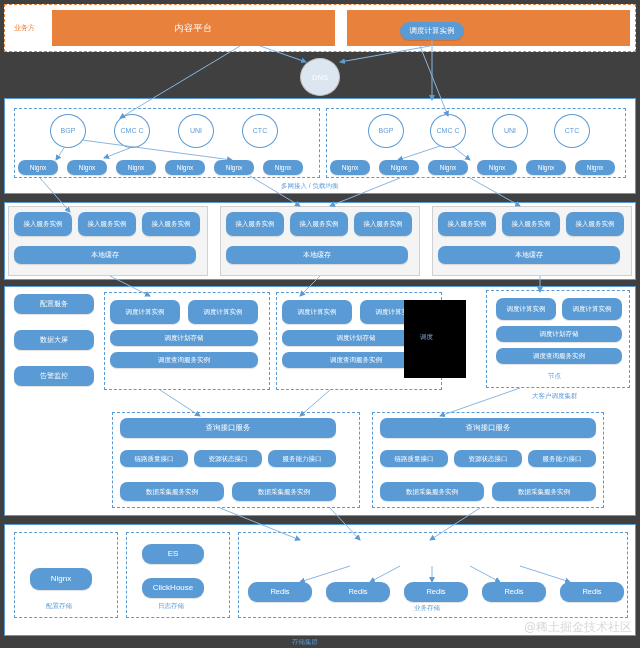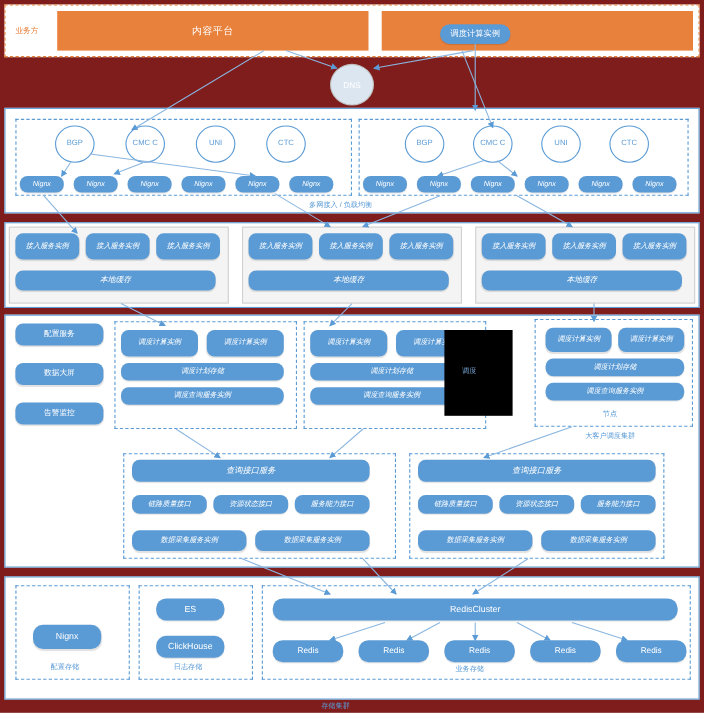--- a/index.html
+++ b/index.html
@@ -1,33 +1,33 @@
 <!DOCTYPE html>
 <html><head>
 <meta charset="utf-8">
 <style>
   html,body{margin:0;padding:0;background:#ffffff;}
   body{width:640px;height:648px;font-family:"Liberation Sans","DejaVu Sans",sans-serif;color:#ffffff;overflow:hidden;position:relative;}
-  #stage{position:relative;width:640px;height:648px;background:#7f1d1d;}
+  #stage{position:relative;width:640px;height:648px;background:#404040;}
 
   
   .band{position:absolute;box-sizing:border-box;}
   .dash-orange{border:1.5px dashed #e2813c;background:#fff;}
   .dash-blue{border:1.2px dashed #5b9bd5;background:#fff;}
   .solid-blue{border:1.2px solid #5b9bd5;background:#fff;}
 
   .orange-box{position:absolute;box-sizing:border-box;background:#e8813c;display:flex;align-items:center;justify-content:center;
               font-size:9px;color:#ffffff;letter-spacing:.5px;}
   .orange-box.left-text{justify-content:flex-start;padding-left:78px;}
 
   .pill{position:absolute;box-sizing:border-box;background:#5b9bd5;border-radius:7px;
         display:flex;align-items:center;justify-content:center;text-align:center;
         font-size:7px;line-height:8.5px;color:#ffffff;padding:1px 2px;
         box-shadow:0 1px 1px rgba(0,0,0,.12);}
-  .pill.sm{font-size:6.5px;line-height:8px;font-style:italic;}
+  .pill.sm{font-size:6.5px;line-height:8px;}
   .pill.round{border-radius:9px;}
 
   .circle{position:absolute;box-sizing:border-box;border:1px solid #5b9bd5;border-radius:50%;
           background:#ffffff;display:flex;align-items:center;justify-content:center;text-align:center;
           font-size:7px;line-height:8px;color:#5b9bd5;}
   .dns{position:absolute;box-sizing:border-box;border:1px solid #bfbfbf;border-radius:50%;
        background:#dce6f1;display:flex;align-items:center;justify-content:center;
        font-size:7.5px;color:#ffffff;}
 
   .cap{position:absolute;font-size:6.5px;color:#5b9bd5;white-space:nowrap;}
@@ -204,23 +204,20 @@
   <div class="band dash-blue" style="left:126px;top:532px;width:104px;height:86px;background:transparent;"></div>
   <div class="pill round" style="left:142px;top:544px;width:62px;height:20px;font-size:8px;">
     <span>ES</span>
     </div>
   <div class="pill round" style="left:142px;top:578px;width:62px;height:20px;font-size:8px;">
     <span>ClickHouse</span>
     </div>
   <div class="cap" style="left:158px;top:602px;">日志存储</div>
 
   <div class="band dash-blue" style="left:238px;top:532px;width:390px;height:86px;background:transparent;"></div>
-  <div class="pill round" style="left:248px;top:544px;width:368px;height:20px;font-size:8px;">
-    <span>RedisCluster</span>
-    </div>
   <div id="redis-nodes">
       <div class="pill round" style="left: 248px; top: 582px; width: 64px; height: 20px; font-size: 7.5px;">Redis</div>
       <div class="pill round" style="left: 326px; top: 582px; width: 64px; height: 20px; font-size: 7.5px;">Redis</div>
       <div class="pill round" style="left: 404px; top: 582px; width: 64px; height: 20px; font-size: 7.5px;">Redis</div>
       <div class="pill round" style="left: 482px; top: 582px; width: 64px; height: 20px; font-size: 7.5px;">Redis</div>
       <div class="pill round" style="left: 560px; top: 582px; width: 64px; height: 20px; font-size: 7.5px;">Redis</div>
     </div>
   <div class="cap" style="left:414px;top:604px;">业务存储</div>
   <div class="cap" style="left:292px;top:638px;">存储集群</div>
 
@@ -262,13 +259,14 @@
       <path d="M330,508 L360,540"></path>
 
       <path d="M350,566 L300,582"></path>
       <path d="M400,566 L370,582"></path>
       <path d="M432,566 L432,582"></path>
       <path d="M470,566 L500,582"></path>
       <path d="M520,566 L570,582"></path>
     </g>
   </svg>
 
+  <div class="wm">@稀土掘金技术社区</div>
 </div>
 
 </body></html>

